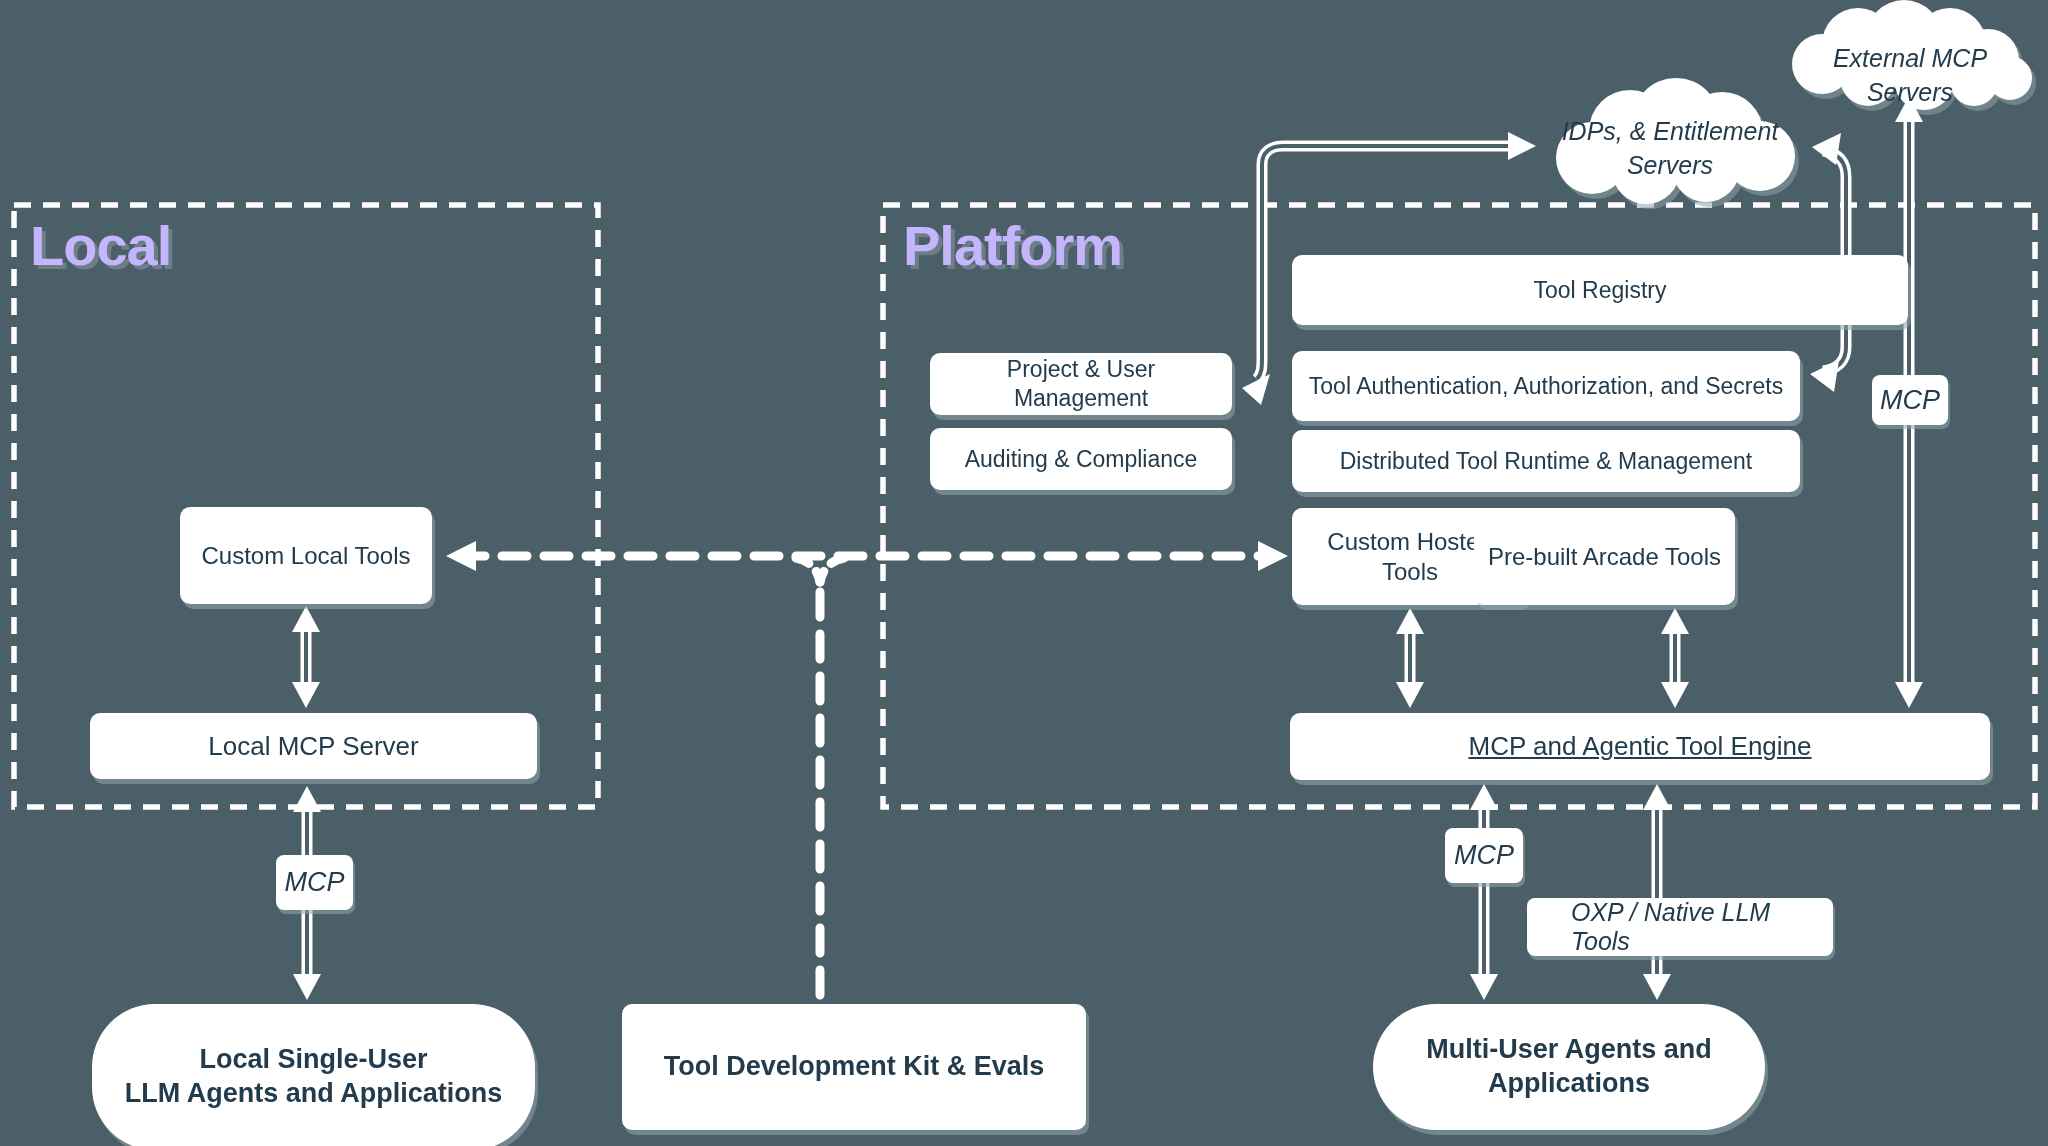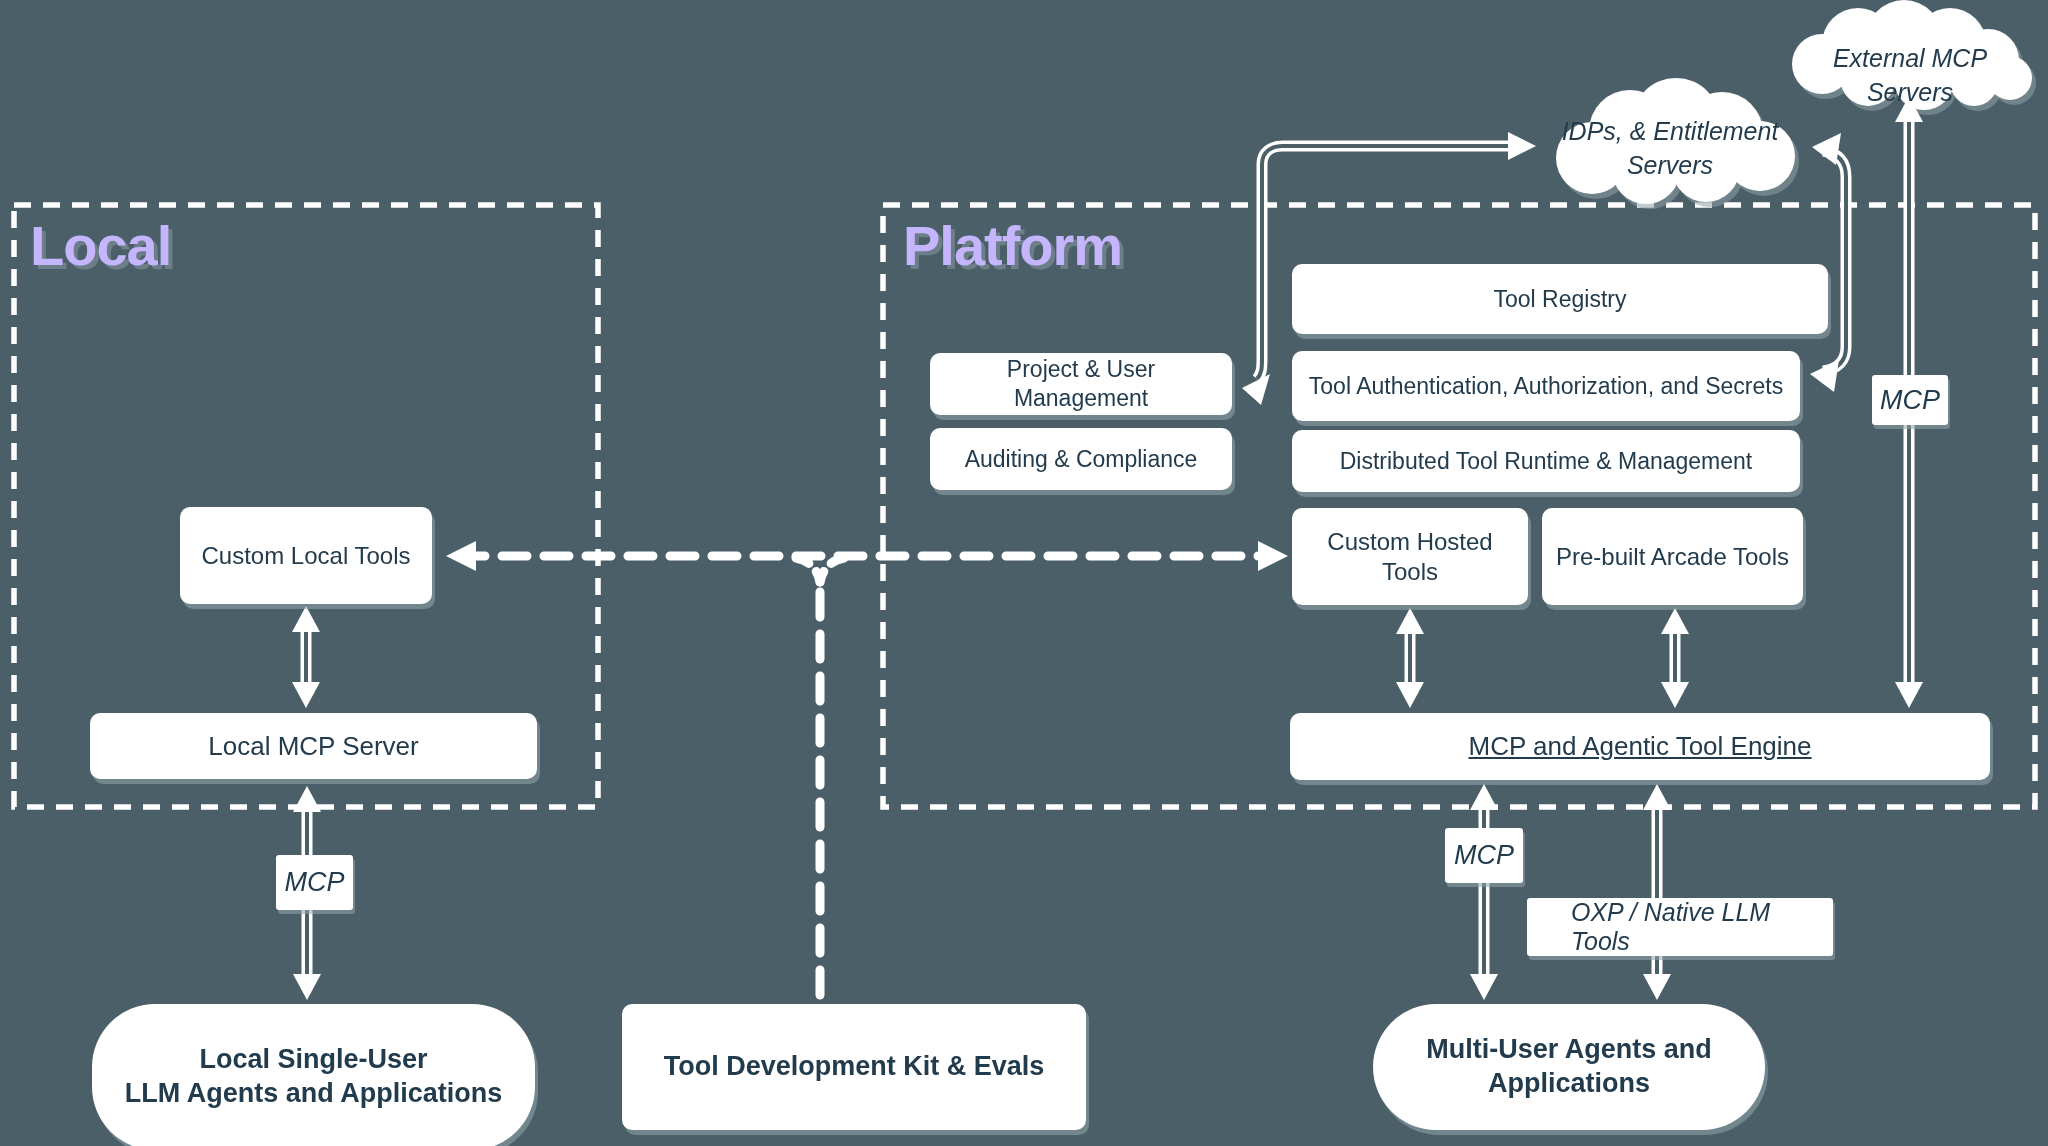--- a/index.html
+++ b/index.html
@@ -29,21 +29,21 @@
     display:flex;align-items:center;justify-content:center;text-align:center;
     font-size:24px;line-height:1.25;color:var(--ink);
     box-shadow:3px 5px 0 var(--shadow);
     padding:0 10px;box-sizing:border-box;
   }
   .box.small{font-size:23px;}
   .box.wide{font-size:26px;}
   .box.bold{font-weight:bold;font-size:27px;}
   .pill{border-radius:63px;font-weight:bold;font-size:27px;}
   .badge{
-    position:absolute;background:var(--surface);border-radius:3px;
+    position:absolute;background:var(--surface);border-radius:8px;
     display:flex;align-items:center;justify-content:center;
     font-style:italic;font-size:27px;color:var(--ink);
     box-shadow:2px 4px 0 var(--shadow);
   }
   .region-title{
     position:absolute;color:#c4b5fd;font-weight:bold;font-size:56px;
     letter-spacing:-1px;line-height:1;
     text-shadow:4px 4px 0 rgba(150,165,172,.45);
   }
   .cloud-label{
@@ -195,26 +195,26 @@
       <div>Local Single-User</div>
       <div>LLM Agents and Applications</div>
     </div>
   </div>
 
   <div class="box bold" style="left:622px;top:1004px;width:464px;height:126px;">Tool Development Kit &amp; Evals</div>
 
   <div class="box small" style="left:930px;top:353px;width:302px;height:62px;">Project &amp; User Management</div>
   <div class="box small" style="left:930px;top:428px;width:302px;height:62px;">Auditing &amp; Compliance</div>
 
-  <div class="box small" style="left:1292px;top:264px;width:536px;height:70px;">Tool Registry</div>
+  <div class="box small" style="left:1292px;top:255px;width:616px;height:70px;">Tool Registry</div>
   <div class="box small" style="left:1292px;top:351px;width:508px;height:70px;">Tool Authentication, Authorization, and Secrets</div>
   <div class="box small" style="left:1292px;top:430px;width:508px;height:62px;">Distributed Tool Runtime &amp; Management</div>
 
   <div class="box" style="left:1292px;top:508px;width:236px;height:97px;">Custom Hosted Tools</div>
-  <div class="box" style="left:1542px;top:508px;width:261px;height:97px;">Pre-built Arcade Tools</div>
+  <div class="box" style="left:1474px;top:508px;width:261px;height:97px;">Pre-built Arcade Tools</div>
 
   <div class="box wide" style="left:1290px;top:713px;width:700px;height:67px;text-decoration:underline;">MCP and Agentic Tool Engine</div>
 
   <div class="badge" style="left:1445px;top:828px;width:78px;height:55px;">MCP</div>
   <div class="badge" style="left:1527px;top:898px;width:262px;height:58px;font-size:25px;padding-left:44px;">OXP / Native LLM Tools</div>
   <div class="badge" style="left:1872px;top:375px;width:76px;height:50px;">MCP</div>
 
   <div class="box pill" style="left:1373px;top:1004px;width:392px;height:126px;">
     <div>
       <div>Multi-User Agents and</div>

